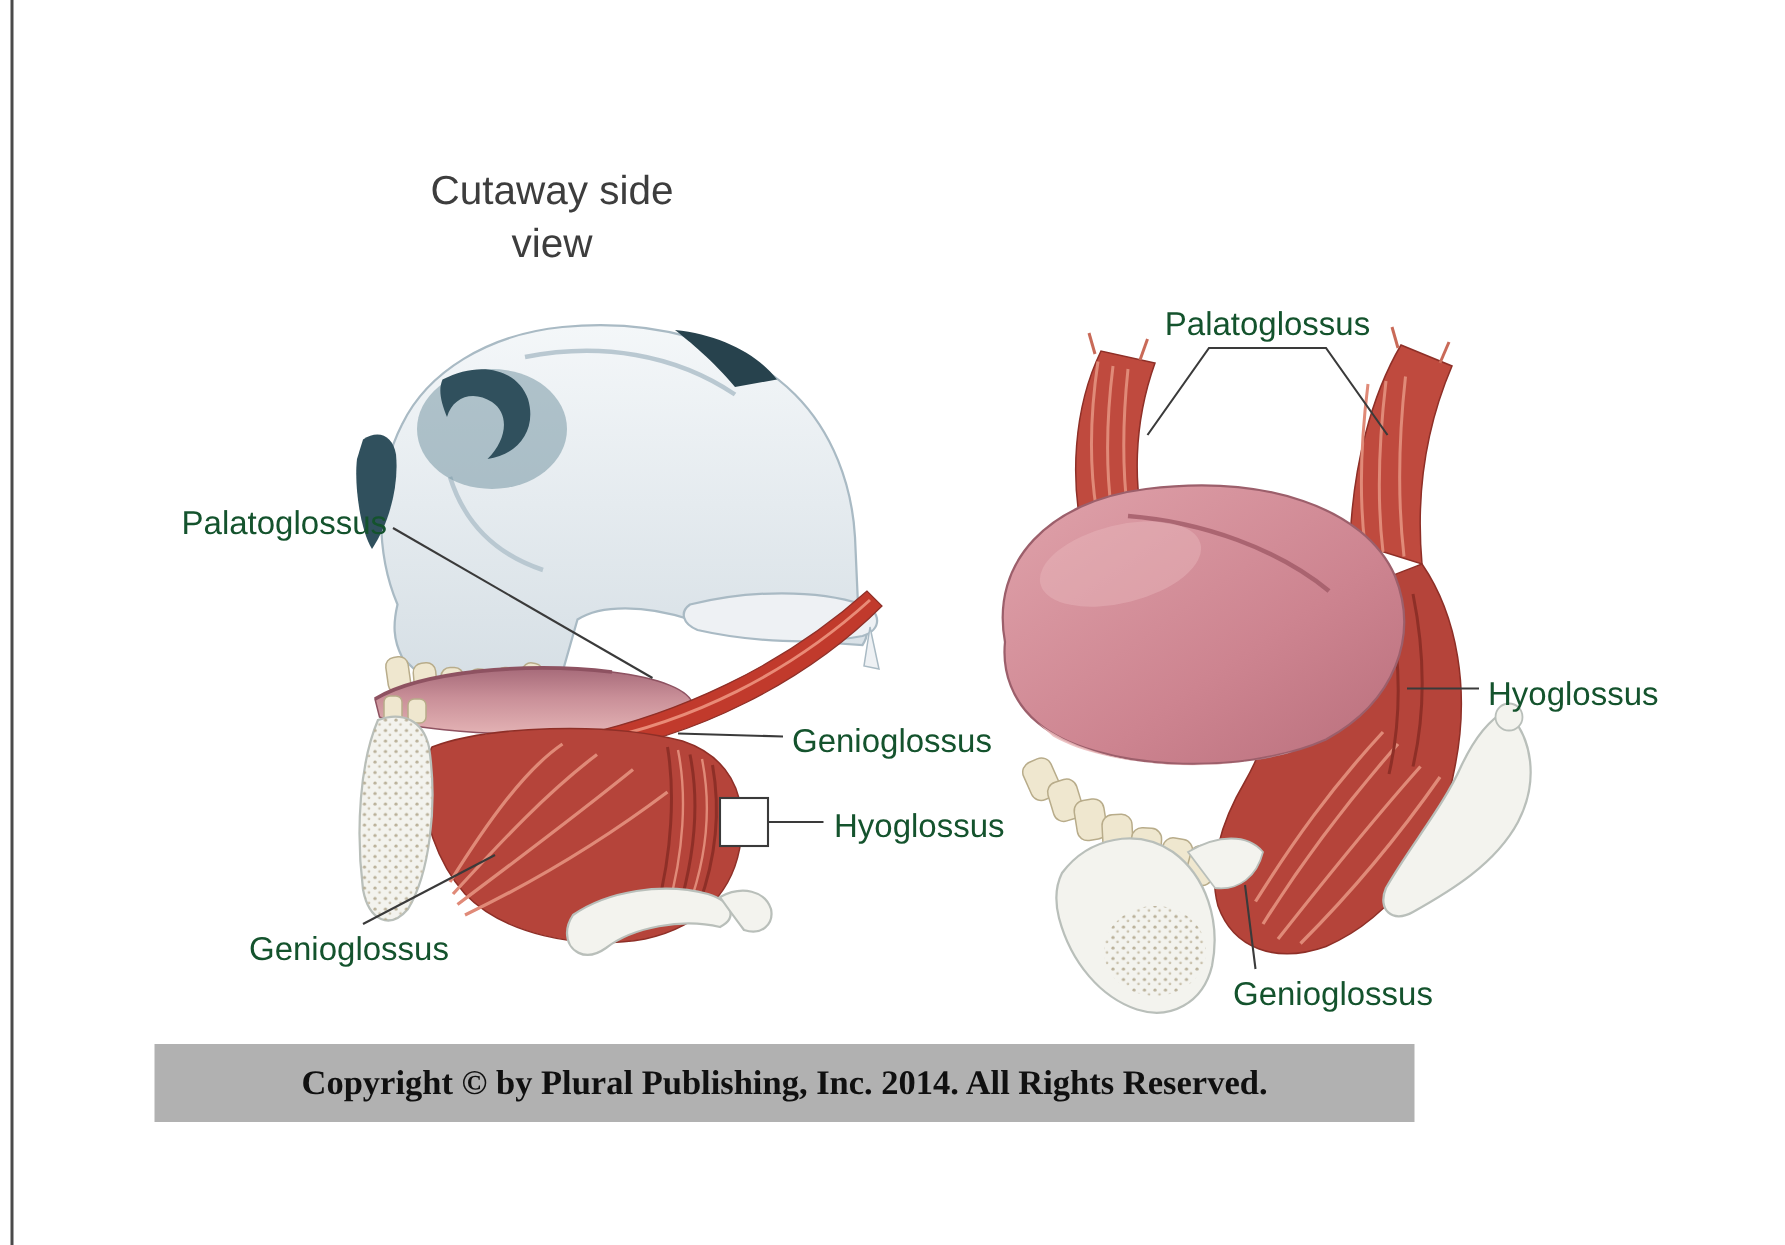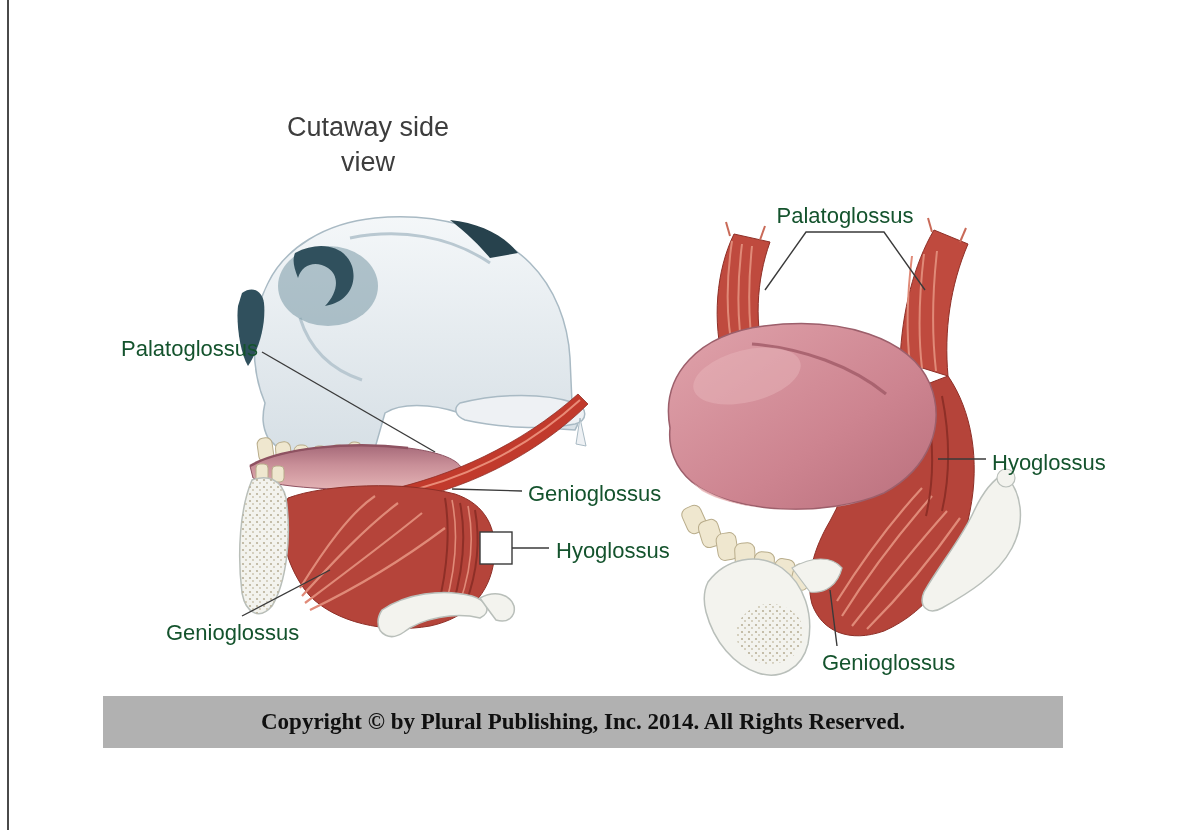--- a/index.html
+++ b/index.html
@@ -27,21 +27,21 @@
     position:absolute;
     font-size:22px;
     color:#14532d;
     white-space:nowrap;
   }
   .lbl.center{transform:translateX(-50%);}
   .art{position:absolute;}
   .leaders{position:absolute;left:0;top:0;pointer-events:none;}
   .copyright-bar{
     position:absolute;
-    left:103px;top:696px;width:960px;height:52px;
+    left:103px;top:696px;width:840px;height:52px;
     background:#b1b1b1;
     display:flex;align-items:center;justify-content:center;
   }
   .copyright-bar span{
     font-family:"Liberation Serif", serif;
     font-weight:bold;
     font-size:23px;
     color:#101010;
   }
 </style>

